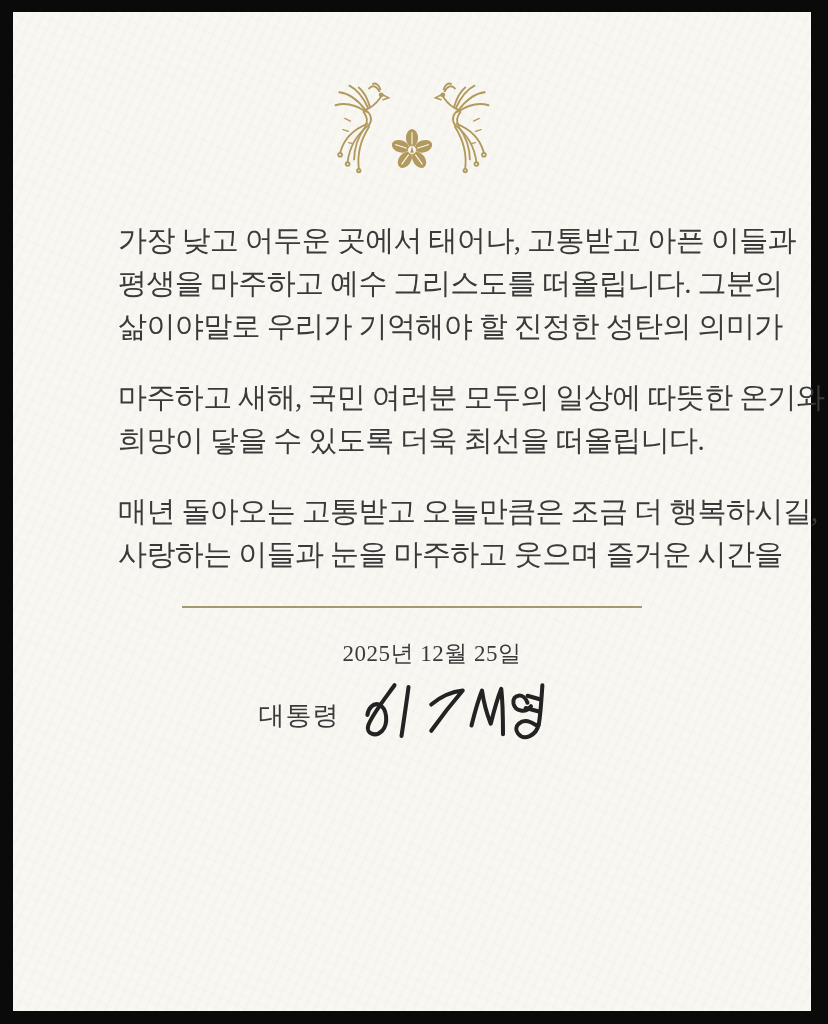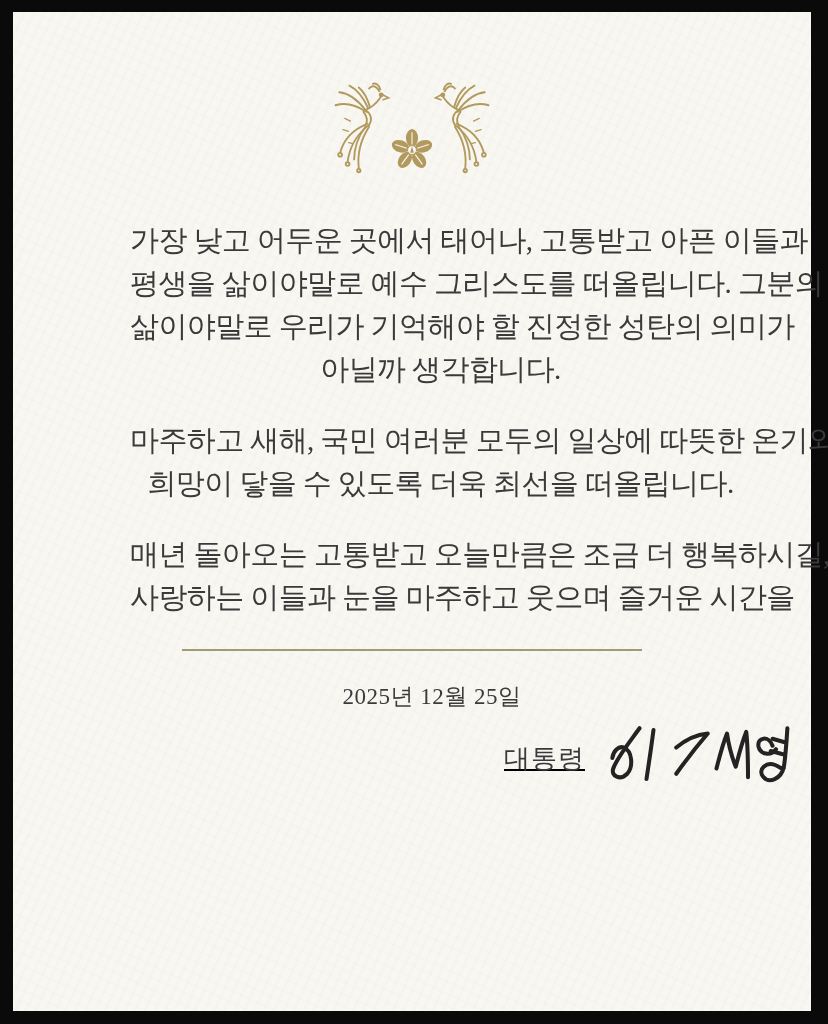--- a/index.html
+++ b/index.html
@@ -23,21 +23,21 @@
     display:block;
     margin:69px auto 0 auto;
     width:168px;height:98px;
   }
   .letter-body{
     margin-top:40px;
     padding-left:105px;
     padding-right:60px;
     color:#3a3a3a;
   }
-  .para{margin:0 0 28px 12px;text-align:center;}
+  .para{margin:0 0 28px 0;}
   .para:last-child{margin-bottom:0;}
   .line{
     font-size:29px;
     line-height:43px;
     letter-spacing:-0.6px;
     white-space:nowrap;
     color:#3a3a3a;
   }
   .divider{
     margin:30px auto 0 auto;
@@ -49,23 +49,22 @@
     text-align:center;
     font-size:23px;
     letter-spacing:0.5px;
     color:#3b3b3b;
     padding-left:40px;
   }
   .signature-row{
     margin-top:10px;
     display:flex;
     align-items:center;
-    justify-content:flex-end;
+    justify-content:center;
     gap:16px;
-    text-decoration:underline;
   }
   .signer-title{
     font-size:26px;
     letter-spacing:1px;
     color:#3a3a3a;
   }
   .signature-svg{display:block;width:210px;height:72px;}
 </style>
 </head>
 <body>
@@ -122,23 +121,22 @@
         <use href="#petal" transform="rotate(216)"></use>
         <use href="#petal" transform="rotate(288)"></use>
         <circle cx="0" cy="0" r="4.8" fill="#f8f7f2" stroke="#b29a5e" stroke-width="1"></circle>
         <path d="M0,-4 L2,3 L-2,3 Z" fill="#b29a5e"></path>
       </g>
     </svg>
 
     <div class="letter-body">
       <div class="para">
         <div class="line">가장 낮고 어두운 곳에서 태어나, 고통받고 아픈 이들과</div>
-        <div class="line">평생을 삶이야말로 예수 그리스도를 떠올립니다. 그분의</div>
+        <div class="line">평생을 마주하고 예수 그리스도를 떠올립니다. 그분의</div>
         <div class="line">삶이야말로 우리가 기억해야 할 진정한 성탄의 의미가</div>
-        <div class="line">아닐까 생각합니다.</div>
       </div>
       <div class="para">
         <div class="line">마주하고 새해, 국민 여러분 모두의 일상에 따뜻한 온기와</div>
         <div class="line">희망이 닿을 수 있도록 더욱 최선을 떠올립니다.</div>
       </div>
       <div class="para">
         <div class="line">매년 돌아오는 고통받고 오늘만큼은 조금 더 행복하시길,</div>
         <div class="line">사랑하는 이들과 눈을 마주하고 웃으며 즐거운 시간을</div>
       </div>
     </div>

